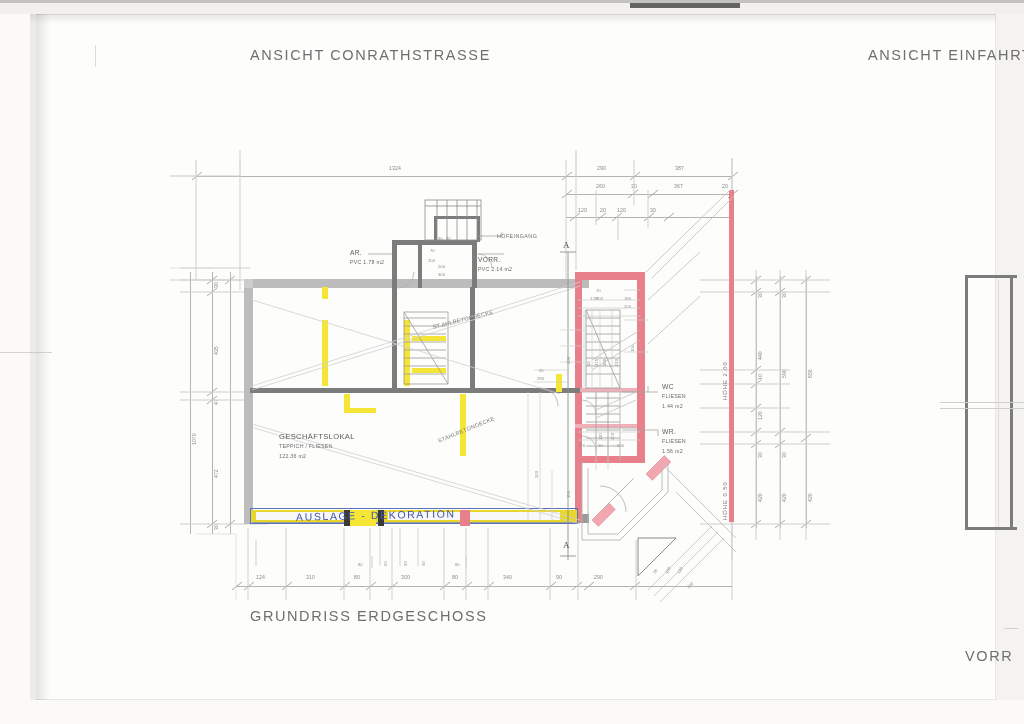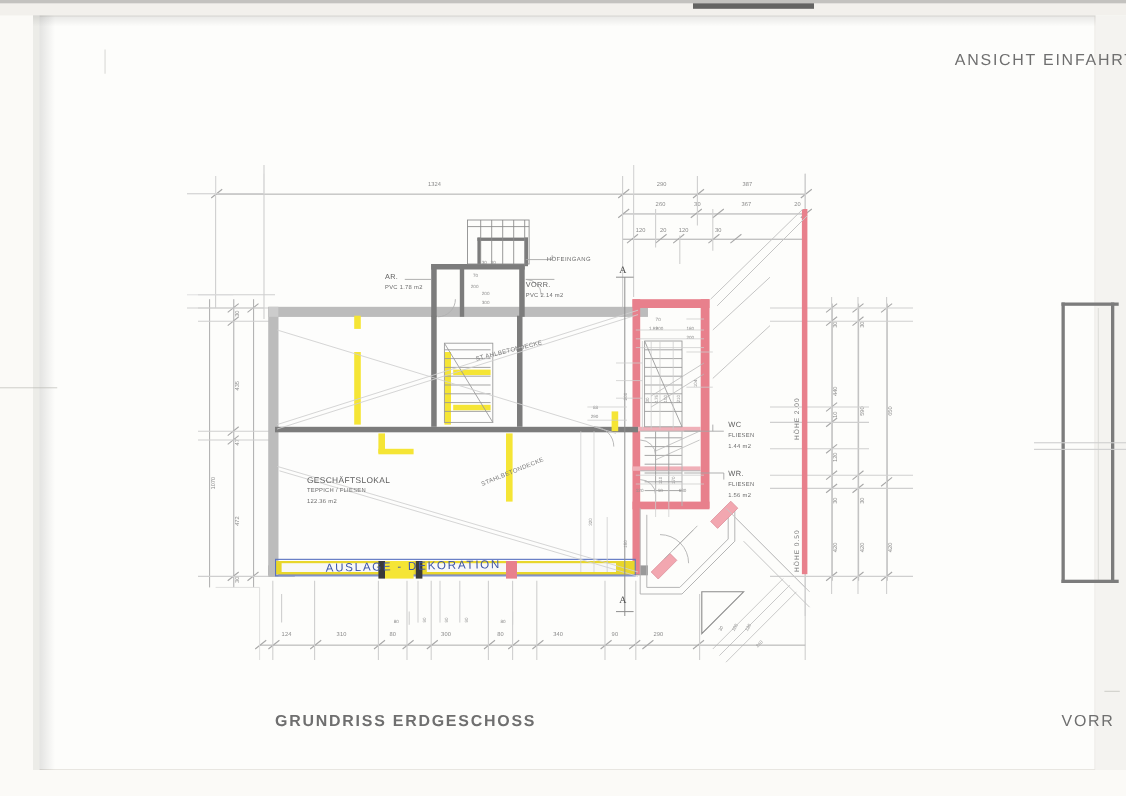--- a/index.html
+++ b/index.html
@@ -67,22 +67,23 @@
   <div class="paper-left-strip"></div>
   <div class="paper-right-strip"></div>
   <div class="shadow-left"></div>
   <div class="shadow-top"></div>
 
   <div class="regmark" style="left:95px;top:45px;width:1px;height:22px;opacity:.5"></div>
   <div class="regmark" style="left:0px;top:352px;width:52px;height:1px;opacity:.6"></div>
   <div class="regmark" style="left:1004px;top:628px;width:14px;height:1px;opacity:.6"></div>
   <div class="regmark" style="left:998px;top:280px;width:1px;height:250px;opacity:.35"></div>
 
+  <div class="ttl" style="left:250px;top:47px;">ANSICHT CONRATHSTRASSE</div>
   <div class="ttl" style="left:868px;top:47px;">ANSICHT EINFAHRT</div>
-  <div class="ttl" style="left:250px;top:648px;font-weight:bold;">GRUNDRISS ERDGESCHOSS</div>
+  <div class="ttl" style="left:250px;top:608px;">GRUNDRISS ERDGESCHOSS</div>
   <div class="ttl" style="left:965px;top:648px;">VORR</div>
 
   <div class="wall" style="left:965px;top:275px;width:3px;height:255px;"></div>
   <div class="wall" style="left:965px;top:275px;width:52px;height:3px;"></div>
   <div class="wall" style="left:965px;top:527px;width:52px;height:3px;"></div>
   <div class="wall" style="left:1010px;top:275px;width:3px;height:255px;"></div>
   <div class="extline-h" style="left:940px;top:402px;width:84px;"></div>
   <div class="extline-h" style="left:940px;top:408px;width:84px;"></div>
 
   <div class="dimline" style="left:196px;top:176px;width:536px;"></div>

